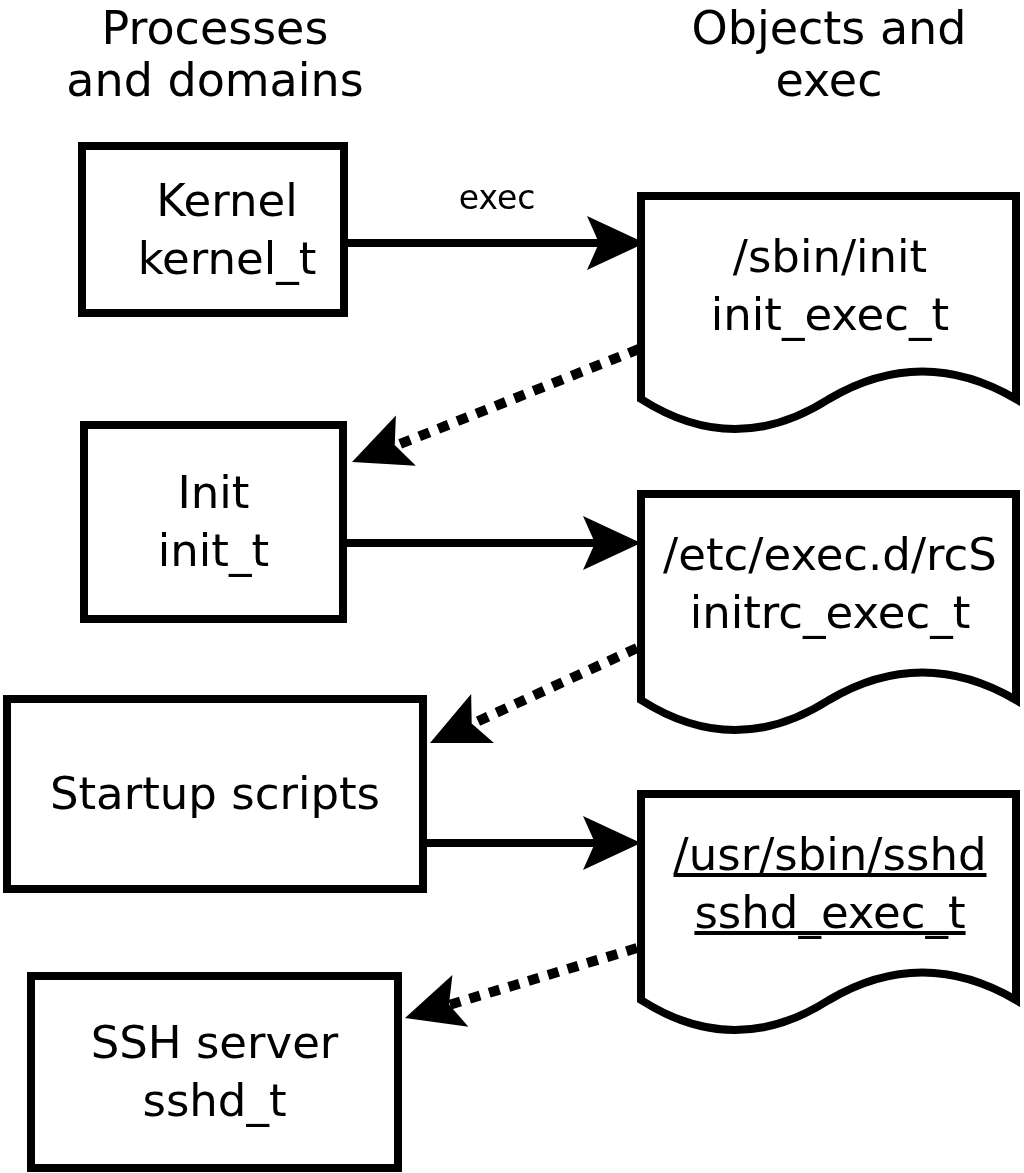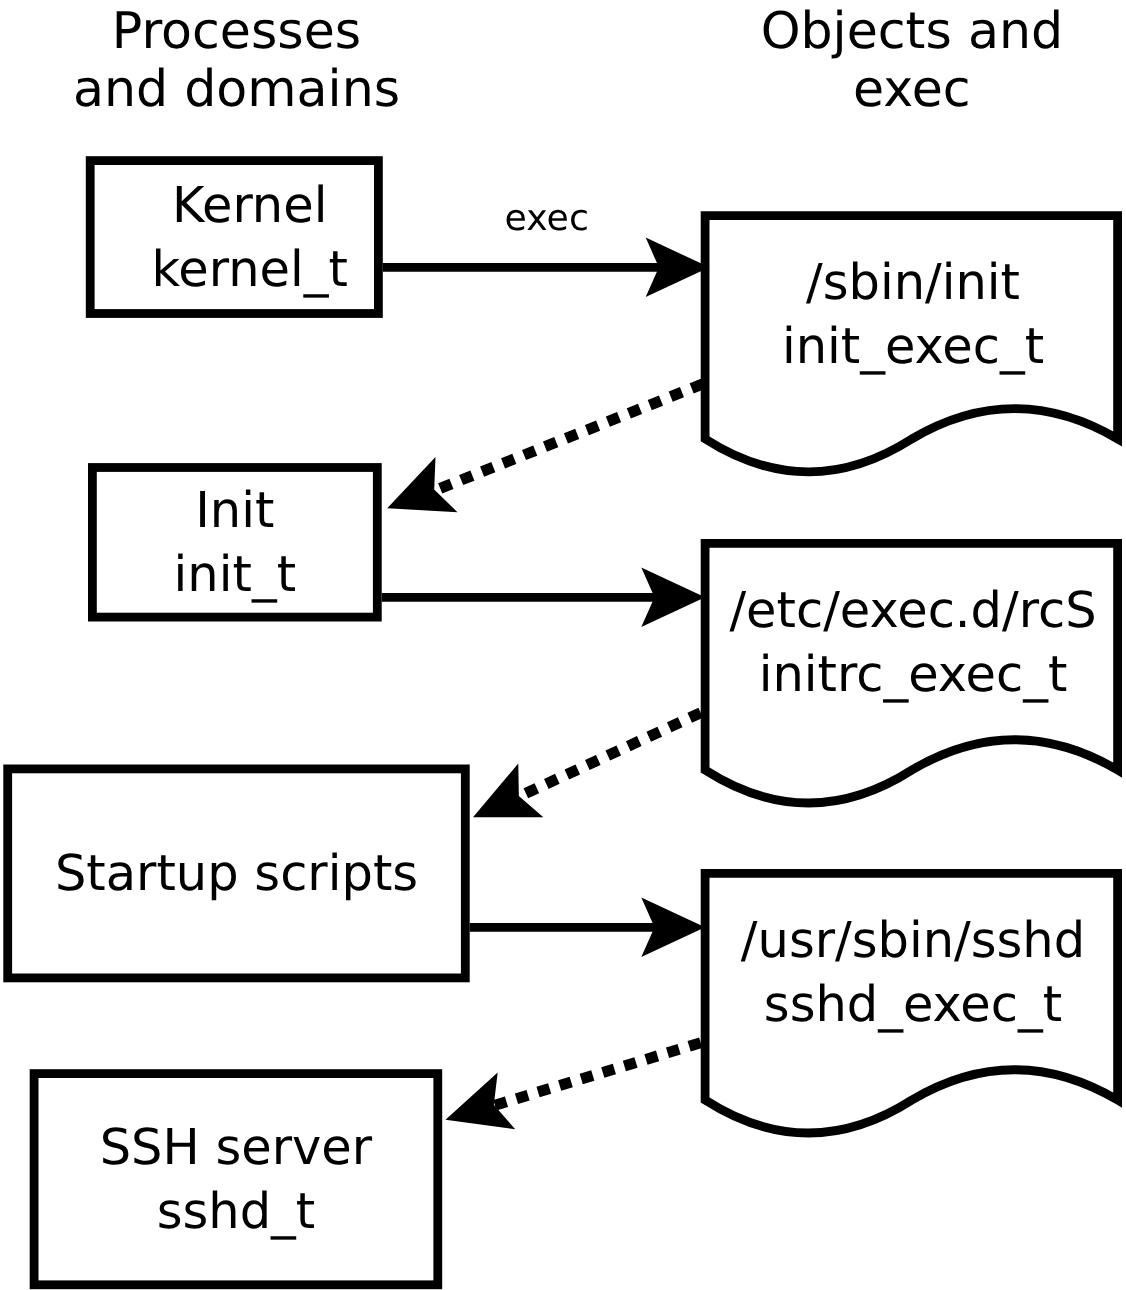--- a/index.html
+++ b/index.html
@@ -126,44 +126,44 @@
 
   <div class="col-header" style="left:20px; top:2px; width:390px;">
     <div>Processes</div>
     <div>and domains</div>
   </div>
   <div class="col-header" style="left:634px; top:2px; width:390px;">
     <div>Objects and</div>
     <div>exec</div>
   </div>
 
-  <div class="process-box" style="left:78px; top:142px; width:270px; height:147px;padding-left:28px;">
+  <div class="process-box" style="left:78px; top:142px; width:270px; height:175px;padding-left:28px;">
     <div>Kernel</div>
     <div>kernel_t</div>
   </div>
-  <div class="process-box" style="left:80px; top:421px; width:267px; height:144px;">
+  <div class="process-box" style="left:80px; top:421px; width:267px; height:202px;">
     <div>Init</div>
     <div>init_t</div>
   </div>
   <div class="process-box" style="left:3px; top:695px; width:424px; height:198px;">
     <div>Startup scripts</div>
   </div>
   <div class="process-box" style="left:27px; top:972px; width:375px; height:200px;">
     <div>SSH server</div>
     <div>sshd_t</div>
   </div>
 
   <div class="doc-label" style="left:650px; top:196px; width:360px; height:192px;">
     <div>/sbin/init</div>
     <div>init_exec_t</div>
   </div>
   <div class="doc-label" style="left:650px; top:494px; width:360px; height:192px;">
     <div>/etc/exec.d/rcS</div>
     <div>initrc_exec_t</div>
   </div>
-  <div class="doc-label" style="left:650px; top:794px; width:360px; height:192px;">
+  <div class="doc-label" style="left:650px; top:794px; width:360px; height:192px;text-decoration:underline;">
     <div>/usr/sbin/sshd</div>
     <div>sshd_exec_t</div>
   </div>
 
   <div class="edge-label" style="left:397px; top:174px; width:200px;">exec</div>
 
 </div>
 
 </body></html>

